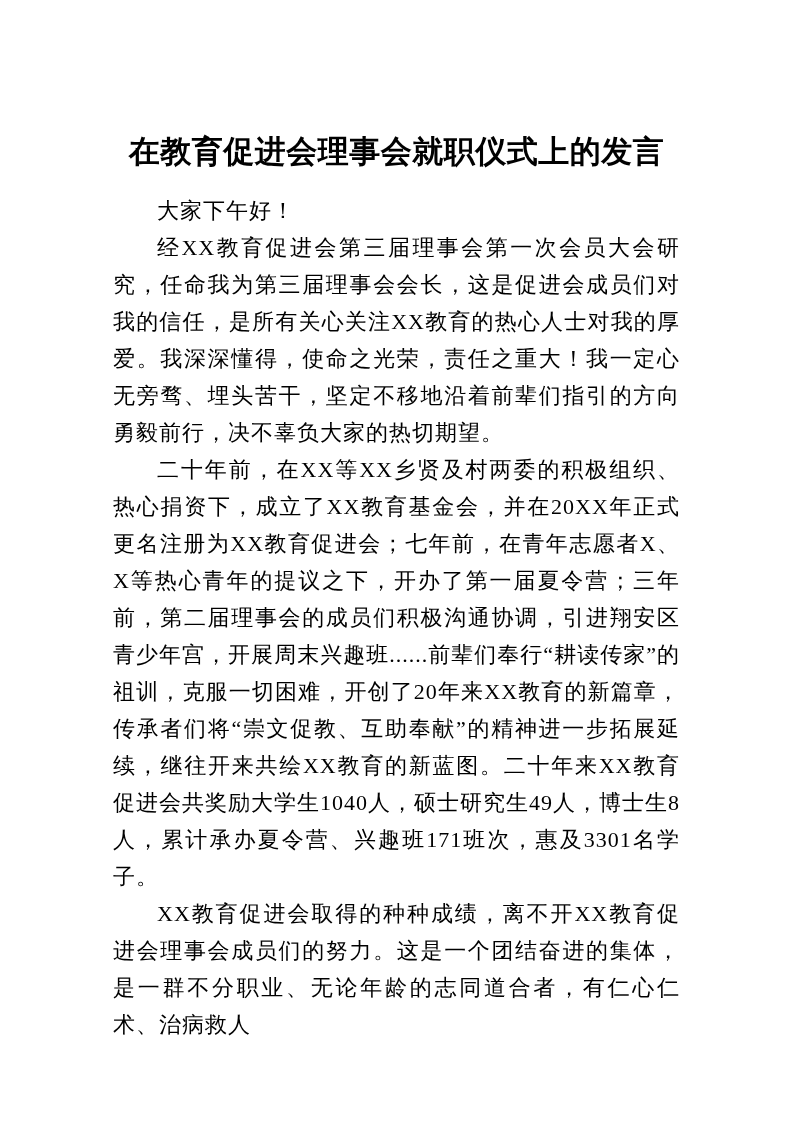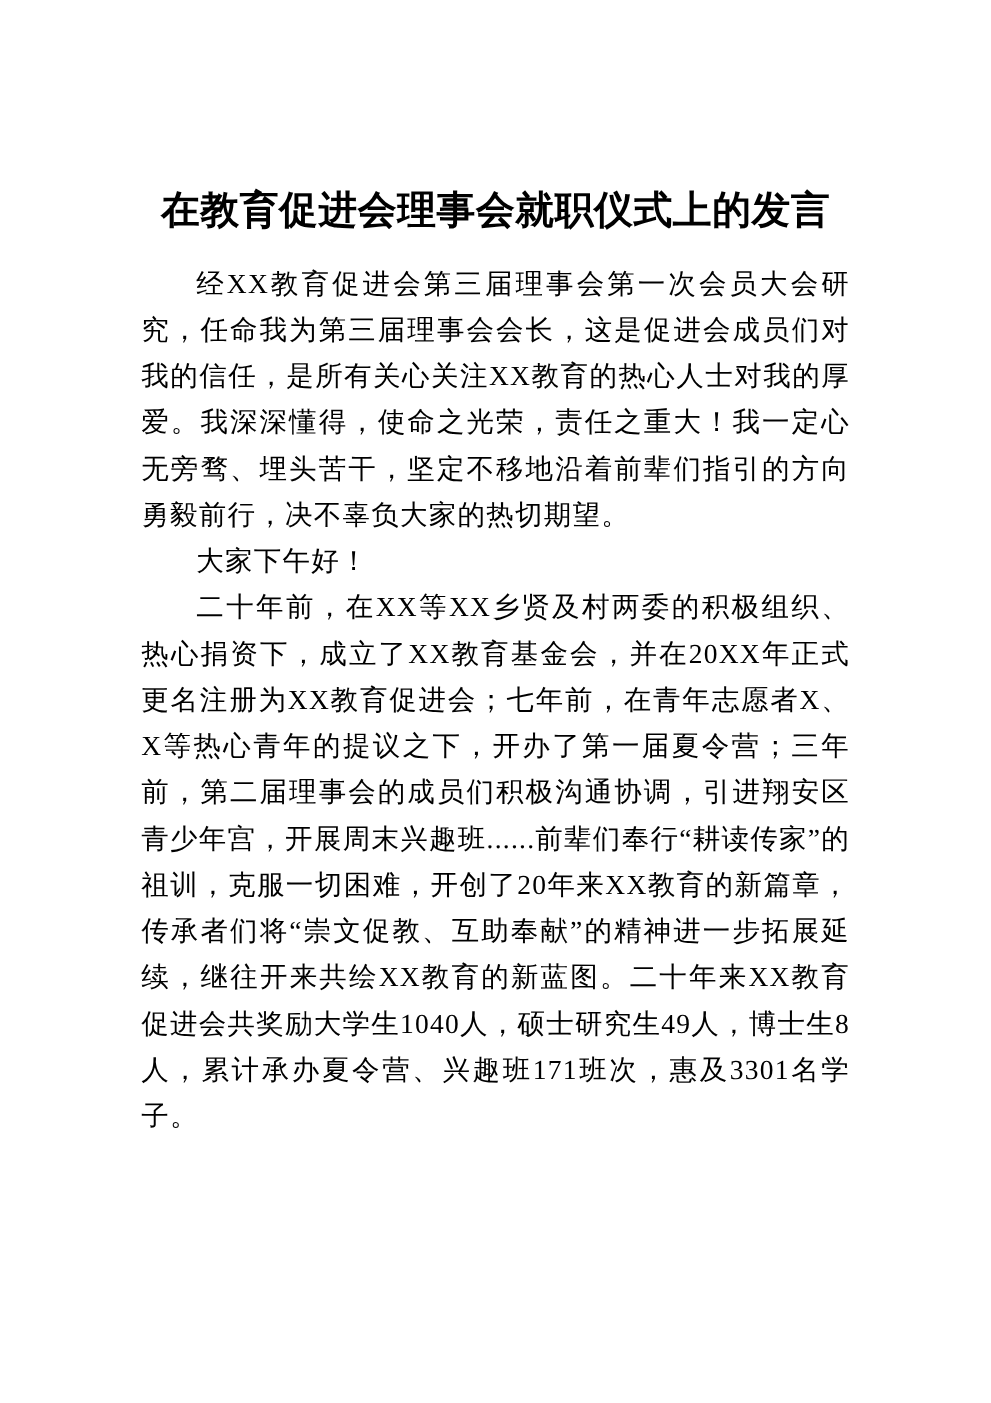--- a/index.html
+++ b/index.html
@@ -12,21 +12,21 @@
     width: 793px;
     height: 1122px;
     background: #ffffff;
     color: #000000;
     overflow: hidden;
     font-family: "Liberation Serif", serif;
   }
   .content {
     position: absolute;
     left: 113px;
-    top: 16px;
+    top: 0;
     width: 567px;
   }
   .doc-title {
     margin: 130px 0 18px 0;
     font-family: "Liberation Sans", sans-serif;
     font-weight: 700;
     font-size: 31px;
     line-height: 44px;
     text-align: center;
     letter-spacing: 0.5px;
@@ -45,20 +45,21 @@
   }
 </style>
 </head>
 <body>
 
 <div class="page">
   <div class="content">
     <h1 class="doc-title">在教育促进会理事会就职仪式上的发言</h1>
 
 
+    <p class="para indent">大家下午好！</p>
+
     <p class="para indent">经XX教育促进会第三届理事会第一次会员大会研究，任命我为第三届理事会会长，这是促进会成员们对我的信任，是所有关心关注XX教育的热心人士对我的厚爱。我深深懂得，使命之光荣，责任之重大！我一定心无旁骛、埋头苦干，坚定不移地沿着前辈们指引的方向勇毅前行，决不辜负大家的热切期望。</p>
-
-    <p class="para indent">大家下午好！</p>
 
     <p class="para indent">二十年前，在XX等XX乡贤及村两委的积极组织、热心捐资下，成立了XX教育基金会，并在20XX年正式更名注册为XX教育促进会；七年前，在青年志愿者X、X等热心青年的提议之下，开办了第一届夏令营；三年前，第二届理事会的成员们积极沟通协调，引进翔安区青少年宫，开展周末兴趣班......前辈们奉行“耕读传家”的祖训，克服一切困难，开创了20年来XX教育的新篇章，传承者们将“崇文促教、互助奉献”的精神进一步拓展延续，继往开来共绘XX教育的新蓝图。二十年来XX教育促进会共奖励大学生1040人，硕士研究生49人，博士生8人，累计承办夏令营、兴趣班171班次，惠及3301名学子。</p>
 
+    <p class="para indent">XX教育促进会取得的种种成绩，离不开XX教育促进会理事会成员们的努力。这是一个团结奋进的集体，是一群不分职业、无论年龄的志同道合者，有仁心仁术、治病救人</p>
   </div>
 </div>
 
 </body></html>

